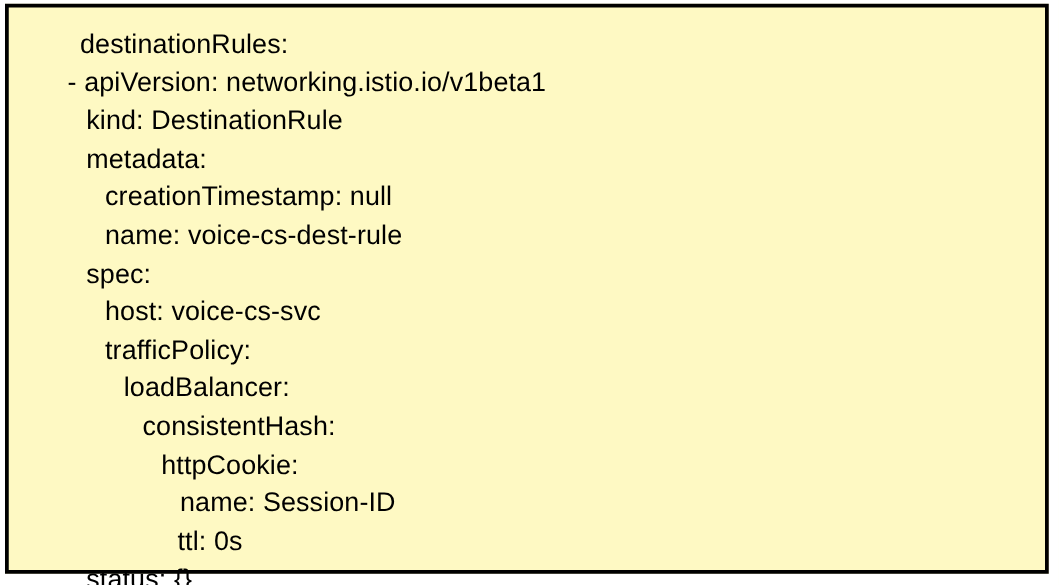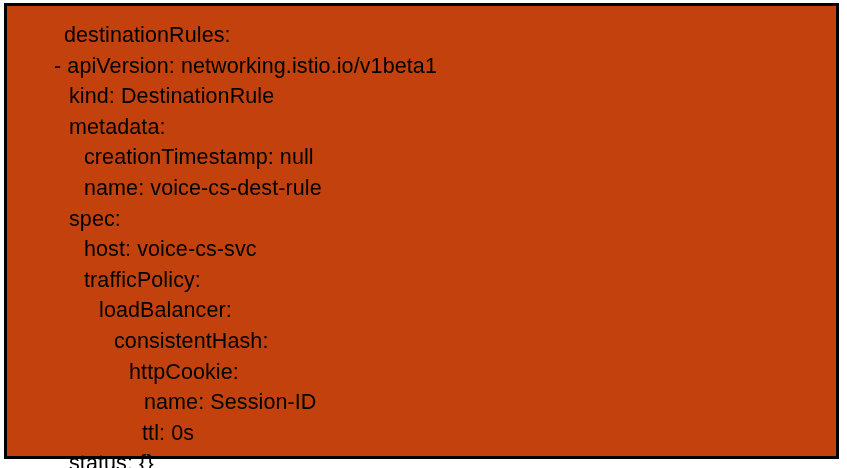--- a/index.html
+++ b/index.html
@@ -17,21 +17,21 @@
   }
 
   #yaml-frame {
     position: absolute;
     left: 4px;
     top: 3px;
     width: 835px;
     height: 456px;
     box-sizing: border-box;
     border: 3px solid #000000;
-    background: #c2410c;
+    background: #fef9c3;
   }
 
   #yaml-block {
     position: absolute;
     left: 47px;
     top: 14px;
     right: 6px;
     margin: 0;
     padding: 0;
     font-family: "Liberation Sans", sans-serif;

